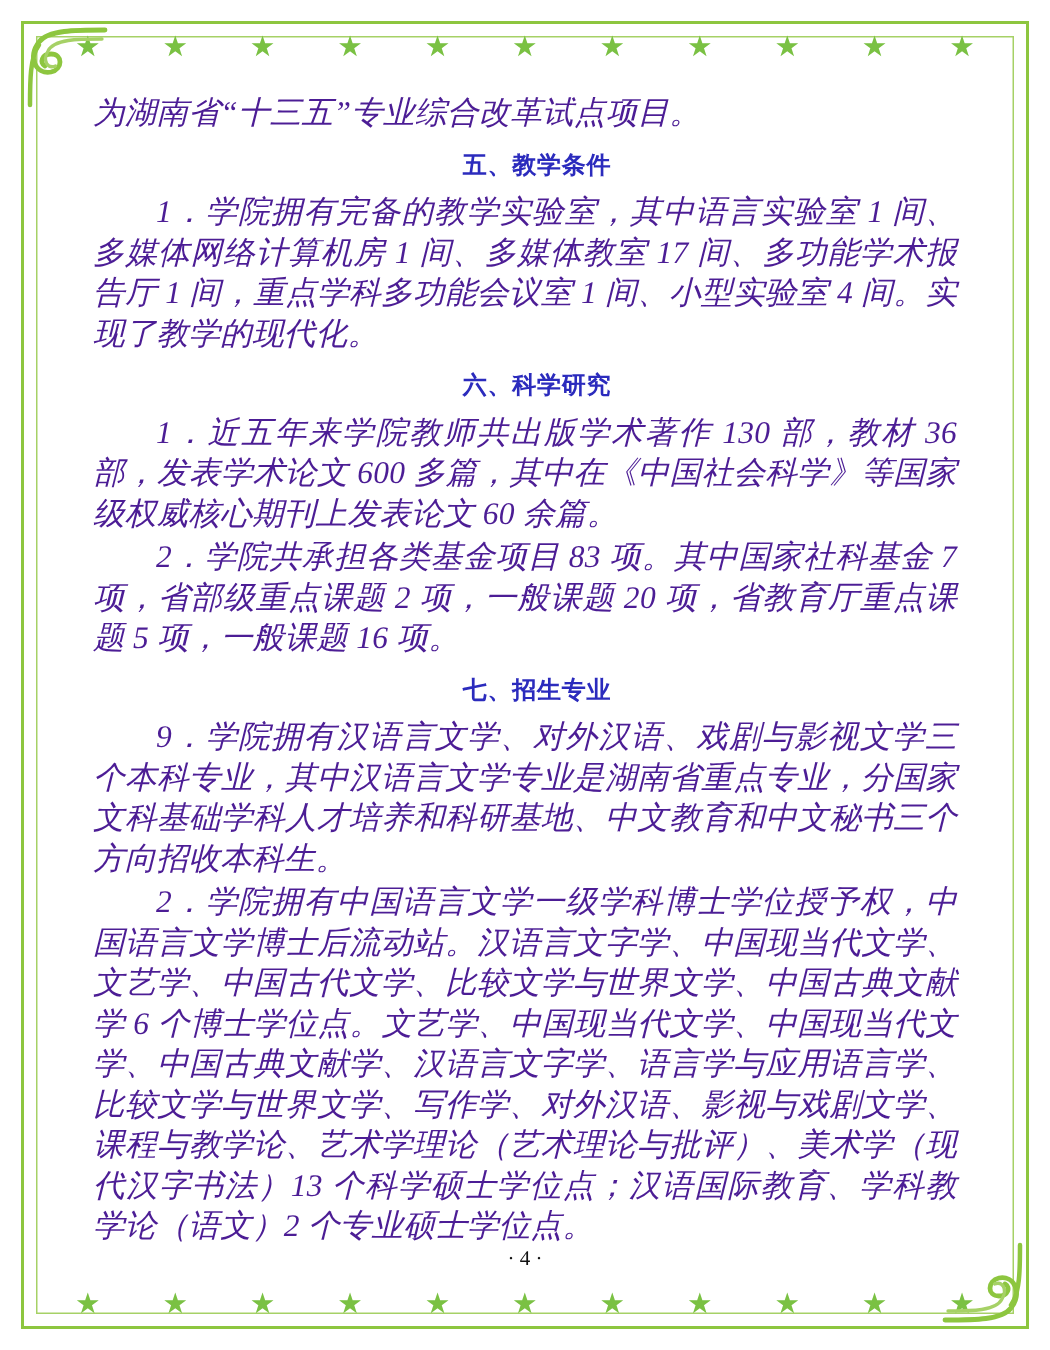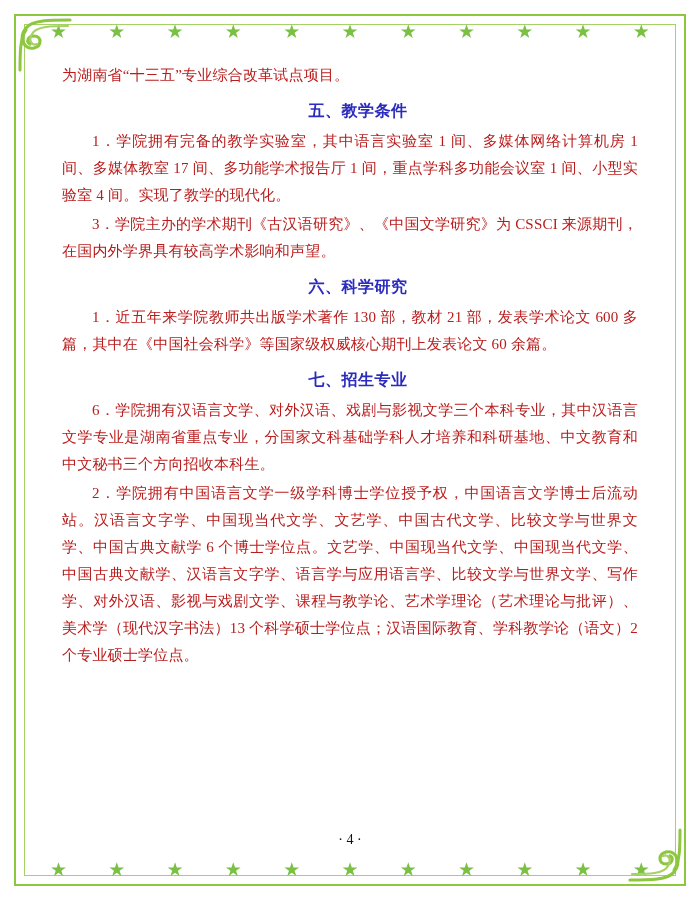--- a/index.html
+++ b/index.html
@@ -80,26 +80,27 @@
     left: 52px;
     top: 62px;
     width: 596px;
     height: 780px;
     box-sizing: border-box;
     padding: 0 10px;
   }
 
   p.para {
     margin: 0 0 2px 0;
-    font-size: 15px;
+    font-size: 21px;
     line-height: 27px;
-    color: #b91c1c;
+    color: #4c1d95;
     text-align: justify;
     text-justify: inter-ideograph;
     letter-spacing: 0.2px;
+    font-style: italic;
   }
   p.indent {
     text-indent: 2em;
   }
   h2.heading {
     margin: 8px 0 3px 0;
     font-size: 16px;
     line-height: 28px;
     color: #2b2bbd;
     font-family: "Liberation Sans", sans-serif;
@@ -168,22 +169,22 @@
       <path d="M4 54 C24 54 42 54 48 46 C56 36 50 24 40 26 C32 28 32 38 40 38 C46 38 48 32 44 30" fill="none" stroke="#8dc63f" stroke-width="3.2" stroke-linecap="round"></path>
       <path d="M6 48 C22 48 38 48 42 40 C46 33 42 28 37 30" fill="none" stroke="#a6d166" stroke-width="2.2" stroke-linecap="round"></path>
       <path d="M54 4 C54 20 54 36 48 44" fill="none" stroke="#8dc63f" stroke-width="3" stroke-linecap="round"></path>
     </svg>
   </div>
 
   <div class="content" id="doc-body">
       <p class="para">为湖南省“十三五”专业综合改革试点项目。</p>
       <h2 class="heading">五、教学条件</h2>
       <p class="para indent">1．学院拥有完备的教学实验室，其中语言实验室 1 间、多媒体网络计算机房 1 间、多媒体教室 17 间、多功能学术报告厅 1 间，重点学科多功能会议室 1 间、小型实验室 4 间。实现了教学的现代化。</p>
-      <p class="para indent">3．学院主办的学术期刊《古汉语研究》、《中国文学研究》为 CSSCI 来源期刊，在国内外学界具有较高学术影响和声望。</p>
       <h2 class="heading">六、科学研究</h2>
-      <p class="para indent">1．近五年来学院教师共出版学术著作 130 部，教材 21 部，发表学术论文 600 多篇，其中在《中国社会科学》等国家级权威核心期刊上发表论文 60 余篇。</p>
+      <p class="para indent">1．近五年来学院教师共出版学术著作 130 部，教材 36 部，发表学术论文 600 多篇，其中在《中国社会科学》等国家级权威核心期刊上发表论文 60 余篇。</p>
+      <p class="para indent">2．学院共承担各类基金项目 83 项。其中国家社科基金 7 项，省部级重点课题 2 项，一般课题 20 项，省教育厅重点课题 5 项，一般课题 16 项。</p>
       <h2 class="heading">七、招生专业</h2>
-      <p class="para indent">6．学院拥有汉语言文学、对外汉语、戏剧与影视文学三个本科专业，其中汉语言文学专业是湖南省重点专业，分国家文科基础学科人才培养和科研基地、中文教育和中文秘书三个方向招收本科生。</p>
+      <p class="para indent">9．学院拥有汉语言文学、对外汉语、戏剧与影视文学三个本科专业，其中汉语言文学专业是湖南省重点专业，分国家文科基础学科人才培养和科研基地、中文教育和中文秘书三个方向招收本科生。</p>
       <p class="para indent">2．学院拥有中国语言文学一级学科博士学位授予权，中国语言文学博士后流动站。汉语言文字学、中国现当代文学、文艺学、中国古代文学、比较文学与世界文学、中国古典文献学 6 个博士学位点。文艺学、中国现当代文学、中国现当代文学、中国古典文献学、汉语言文字学、语言学与应用语言学、比较文学与世界文学、写作学、对外汉语、影视与戏剧文学、课程与教学论、艺术学理论（艺术理论与批评）、美术学（现代汉字书法）13 个科学硕士学位点；汉语国际教育、学科教学论（语文）2 个专业硕士学位点。</p>
     </div>
 
   <div class="page-number">· 4 ·</div>
 </div>
 
 </body></html>

